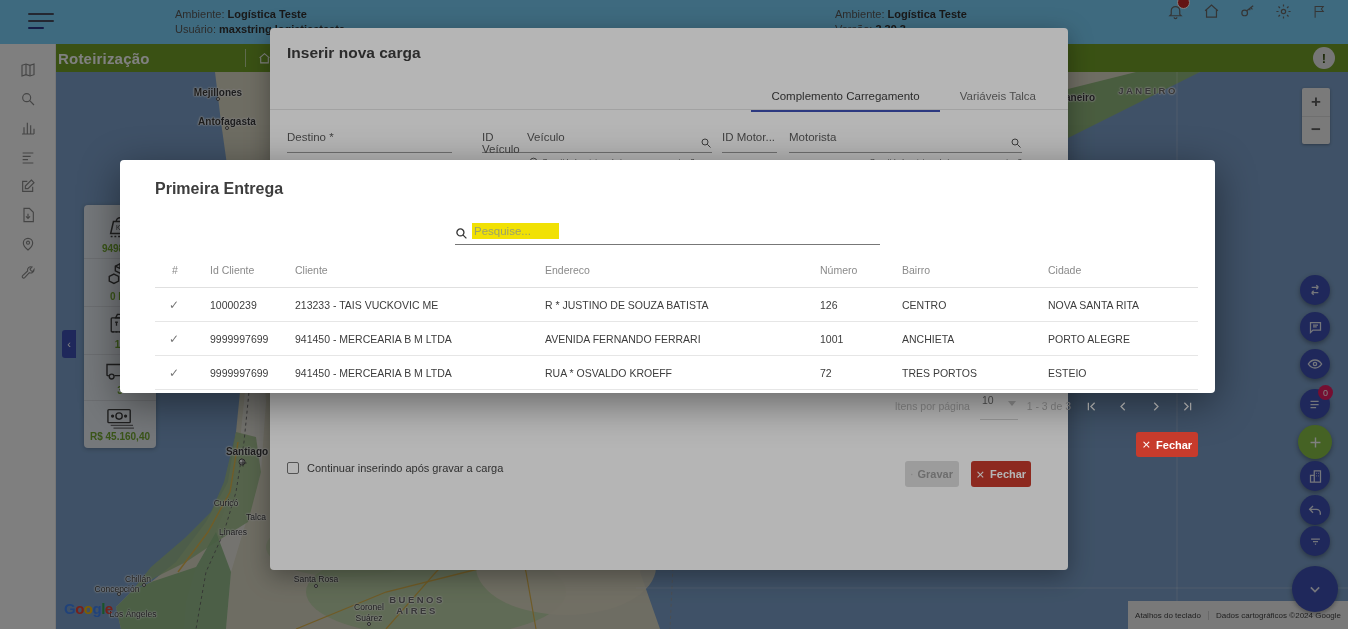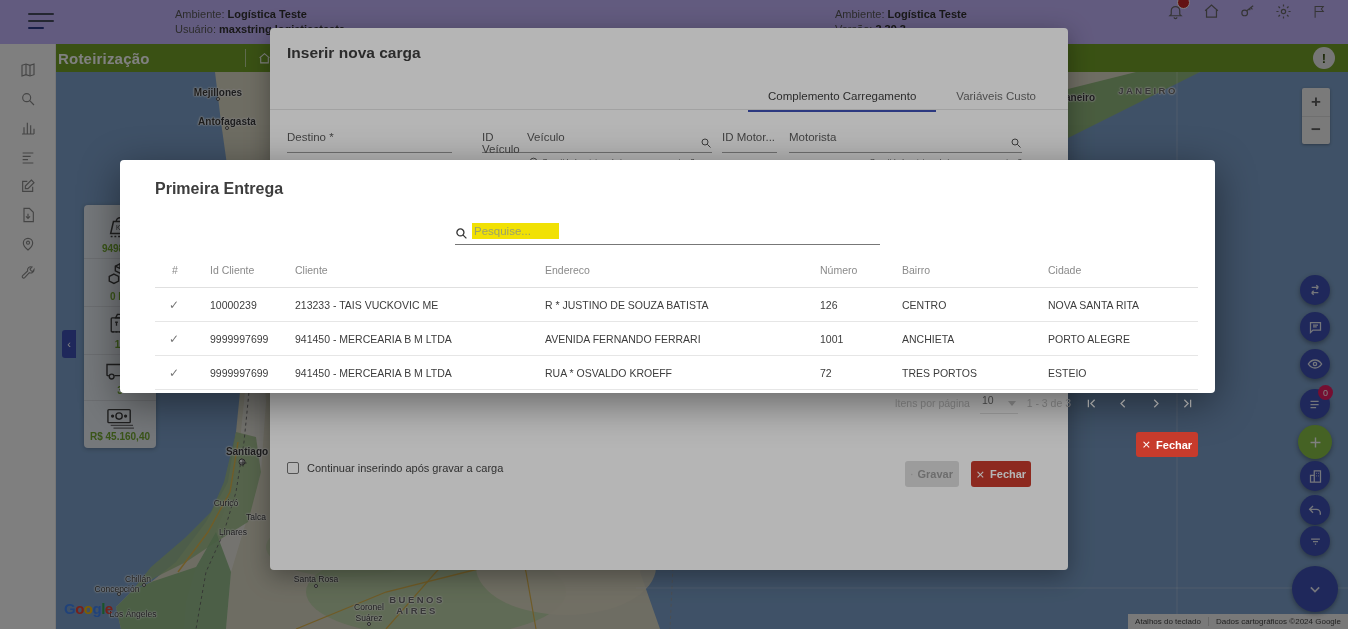--- a/index.html
+++ b/index.html
@@ -1,21 +1,21 @@
 <!DOCTYPE html>
 <html style="--brand_green: #74a22a; --fab_green: #8bc34a; --accent_indigo: #3f51b5; --danger_red: #c73b2c; --fab_badge_pink: #e91e63; --stat_green: #74aa32; --highlight_yellow: #f1e104; --map_ocean: #7ea2cc;"><head>
 <meta charset="utf-8">
 <style>
   html,body{margin:0;padding:0;background:#444;}
   .screen{position:relative;width:1348px;height:629px;overflow:hidden;
     font-family:"Liberation Sans","DejaVu Sans",sans-serif;background:#f8f8f8;}
   .screen *{box-sizing:border-box;}
 
   
-  .topbar{position:absolute;left:0;top:0;width:1348px;height:44px;background:#c4b5fd;z-index:3;}
+  .topbar{position:absolute;left:0;top:0;width:1348px;height:44px;background:#7dd3fc;z-index:3;}
   .hamburger{position:absolute;left:28px;top:13px;width:26px;height:18px;cursor:pointer;}
   .hamburger span{display:block;height:2px;background:#4a4f63;margin-bottom:5px;border-radius:1px;}
   .hamburger span:nth-child(3){width:60%;background:#2c3a8c;}
   .env{position:absolute;top:7px;font-size:11px;color:#5a5a5a;line-height:15px;}
   .env b{color:#333;}
   .env.left{left:175px;}
   .env.right{left:835px;}
   .tb-icons{position:absolute;right:18px;top:-6px;display:flex;gap:14px;align-items:center;color:#6a6a6a;}
   .tb-icon{width:22px;height:26px;display:flex;align-items:flex-end;justify-content:center;position:relative;cursor:pointer;}
   .tb-badge{position:absolute;right:-4px;top:2px;width:13px;height:13px;border-radius:50%;
@@ -45,21 +45,21 @@
   .mlabel.region{font-weight:bold;color:#6e6e6e;letter-spacing:2.5px;font-size:9.5px;}
   .mdot{position:absolute;width:4px;height:4px;border:1px solid #555;border-radius:50%;background:#fff;transform:translate(-50%,-50%);}
   .mdot.target{width:7px;height:7px;background:#fff;}
   .mdot.target:after{content:"";position:absolute;left:3px;top:0;width:1px;height:7px;background:#555;}
   .mdot.target:before{content:"";position:absolute;top:3px;left:0;height:1px;width:7px;background:#555;}
   .zoomctl{position:absolute;right:18px;top:16px;width:28px;height:56px;background:#f4f4f4;border-radius:2px;
     box-shadow:0 1px 3px rgba(0,0,0,.3);display:flex;flex-direction:column;}
   .zoomctl div{flex:1;display:flex;align-items:center;justify-content:center;font-size:17px;color:#5f5f5f;cursor:pointer;font-weight:bold;}
   .zoomctl div:first-child{border-bottom:1px solid #ddd;}
   .google{position:absolute;left:8px;bottom:12px;font-size:15px;font-weight:bold;letter-spacing:-.5px;}
-  .attr{position:absolute;right:0;bottom:0;height:15px;background:#f1f1f1;display:flex;align-items:center;
+  .attr{position:absolute;right:0;bottom:0;height:28px;background:#f1f1f1;display:flex;align-items:center;
     font-size:8px;color:#444;}
   .attr span{padding:0 7px;border-left:1px solid #ccc;}
 
   
   .stats{position:absolute;left:84px;top:205px;width:72px;z-index:4;background:rgba(252,252,252,.85);
     border-radius:4px;box-shadow:0 1px 4px rgba(0,0,0,.25);padding:6px 0 2px;}
   .stat{display:flex;flex-direction:column;align-items:center;padding:3px 0 4px;border-bottom:1px solid rgba(0,0,0,.08);}
   .stat:last-child{border-bottom:none;}
   .stat .sicon{color:#3f3f3f;}
   .stat .sval{font-size:10px;font-weight:bold;color:var(--stat_green);margin-top:1px;white-space:nowrap;}
@@ -110,21 +110,21 @@
     padding:2px 28px 2px 2px;pointer-events:none;line-height:12px;}
   .me-table{position:absolute;left:35px;right:17px;top:92px;}
   .thead,.trow{display:grid;grid-template-columns:55px 85px 250px 275px 82px 146px 1fr;align-items:center;}
   .thead{height:36px;border-bottom:1px solid #e0e0e0;font-size:10.5px;color:#8a8a8a;}
   .thead div:first-child{padding-left:17px;}
   .trow{height:34px;border-bottom:1px solid #e6e6e6;font-size:10.5px;color:#3c3c3c;cursor:pointer;}
   .tcell{overflow:hidden;white-space:nowrap;text-overflow:ellipsis;padding-right:8px;}
   .tcheck{padding-left:14px;color:#757575;font-size:12px;}
   .me-pag{position:absolute;right:17px;top:232px;display:flex;align-items:center;gap:9px;font-size:10.5px;color:#6e6e6e;}
   .pp{display:flex;align-items:center;gap:10px;}
-  .pp-select{display:flex;align-items:flex-end;gap:14px;border-bottom:1px solid #8a8a8a;padding:2px 2px 7px;cursor:pointer;color:#3c3c3c;}
+  .pp-select{display:flex;align-items:flex-end;gap:14px;border-bottom:1px solid #8a8a8a;padding:2px 2px 13px;cursor:pointer;color:#3c3c3c;}
   .caret{width:0;height:0;border-left:4px solid transparent;border-right:4px solid transparent;border-top:5px solid #6e6e6e;}
   .pnav{display:flex;gap:10px;color:#9a9a9a;}
   .pnav span{width:22px;height:22px;display:flex;align-items:center;justify-content:center;cursor:pointer;}
   .btn.fechar-e{position:absolute;left:auto;right:17px;top:272px;width:62px;height:25px;background:var(--danger_red);color:#fff;}
   .xmark{font-weight:normal;font-family:"DejaVu Sans",sans-serif;font-size:11px;}
   svg{display:block;}
 </style>
 </head>
 <body>
 
@@ -382,21 +382,21 @@
         <path d="M7 10l5 5 5-5"></path>
       </svg>
   </div>
 
   <div class="overlay ov1"></div>
 
   <div class="modal-carga">
     <div class="mc-title">Inserir nova carga</div>
     <div class="mc-tabs">
       <div class="mc-tab active">Complemento Carregamento</div>
-      <div class="mc-tab">Variáveis Custo</div>
+      <div class="mc-tab">Variáveis Talca</div>
     </div>
     <div class="mc-divider"></div>
     <div class="fld" style="left:17px;width:165px"><span>Destino *</span></div>
     <div class="fld" style="left:212px;width:47px"><span>ID Veículo</span></div>
     <div class="fld" style="left:257px;width:185px"><span>Veículo</span>
       <svg class="fsearch" viewBox="0 0 24 24" fill="none" stroke="currentColor" stroke-width="2">
           <circle cx="10" cy="10" r="6"></circle>
           <path d="M14.5 14.5L21 21"></path>
         </svg>
     </div>

